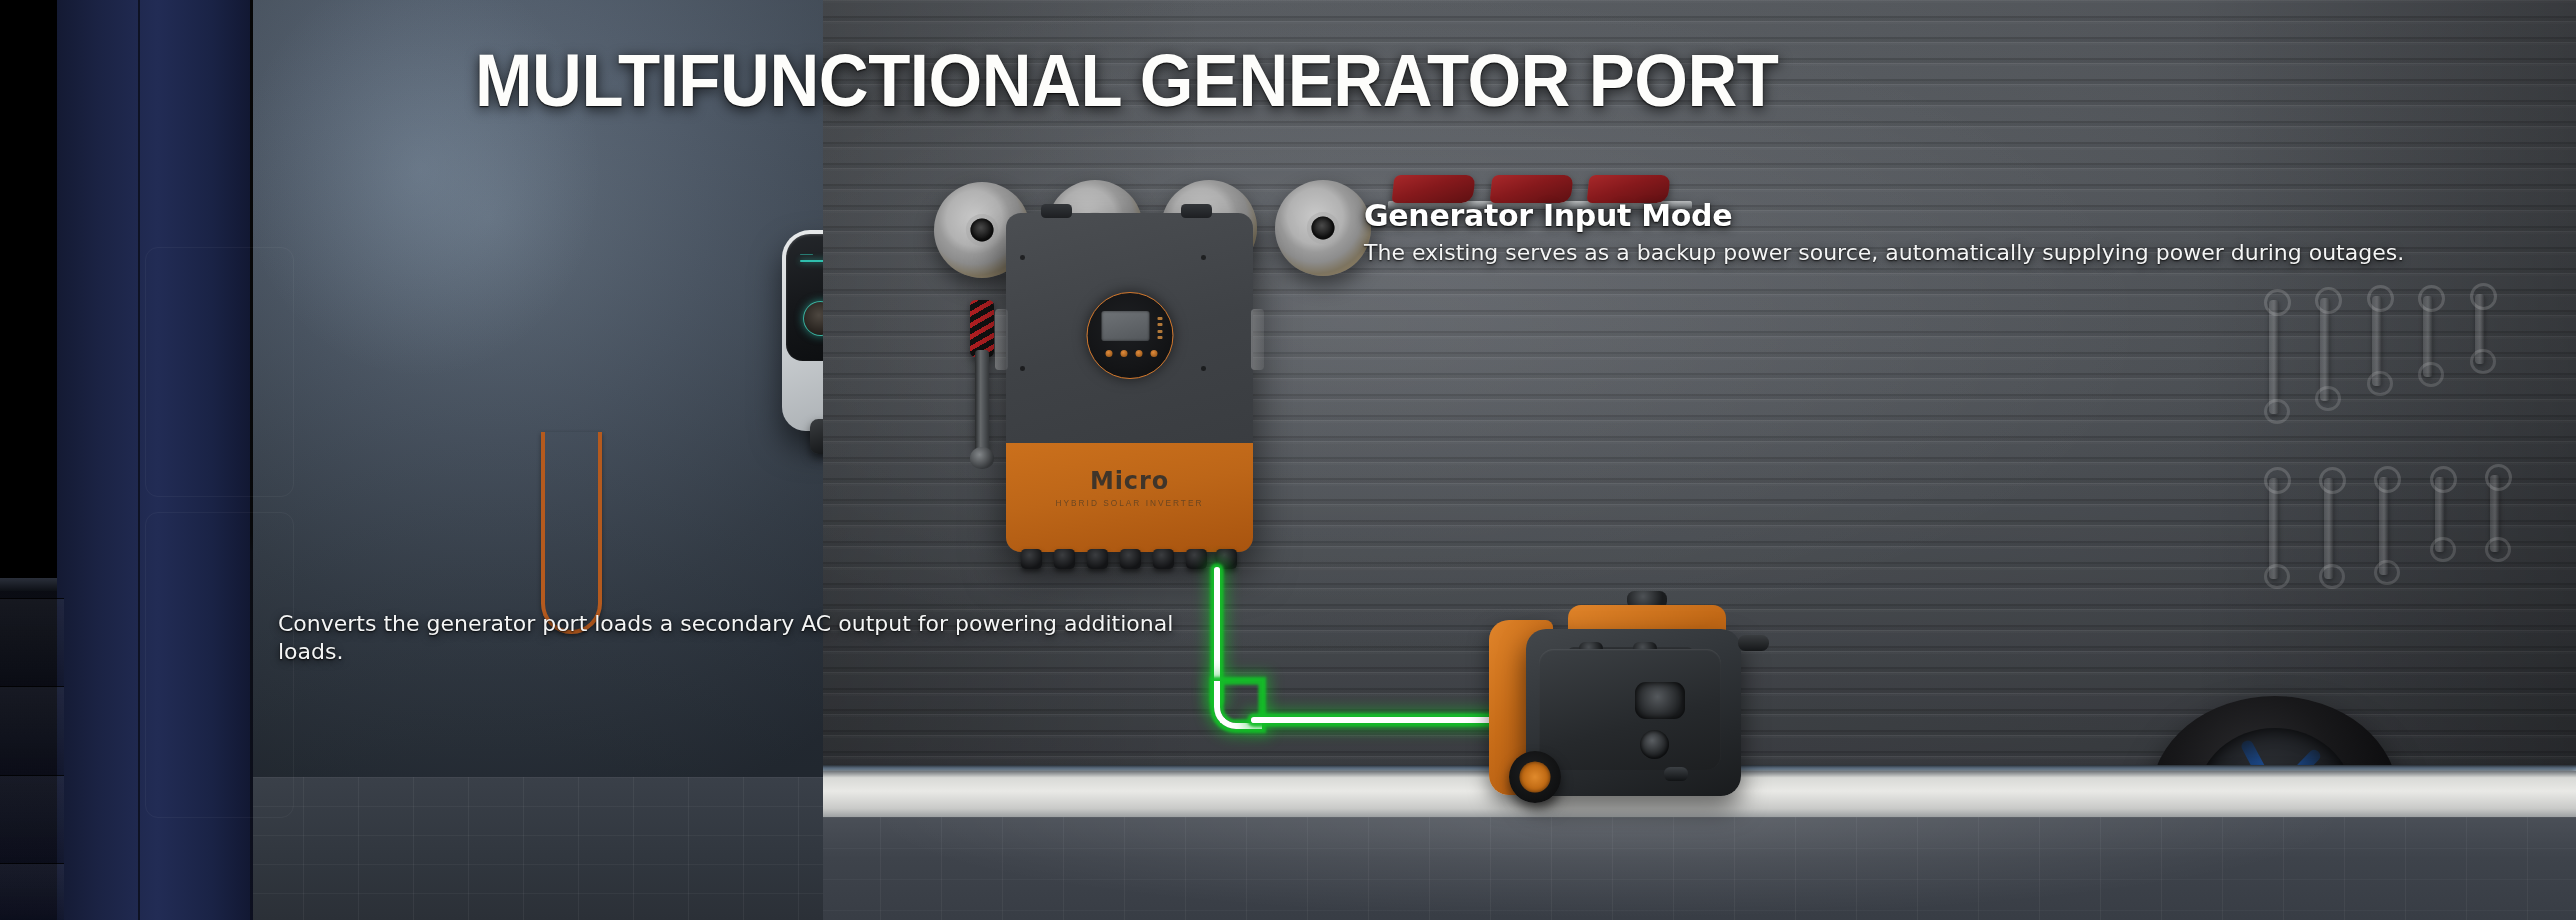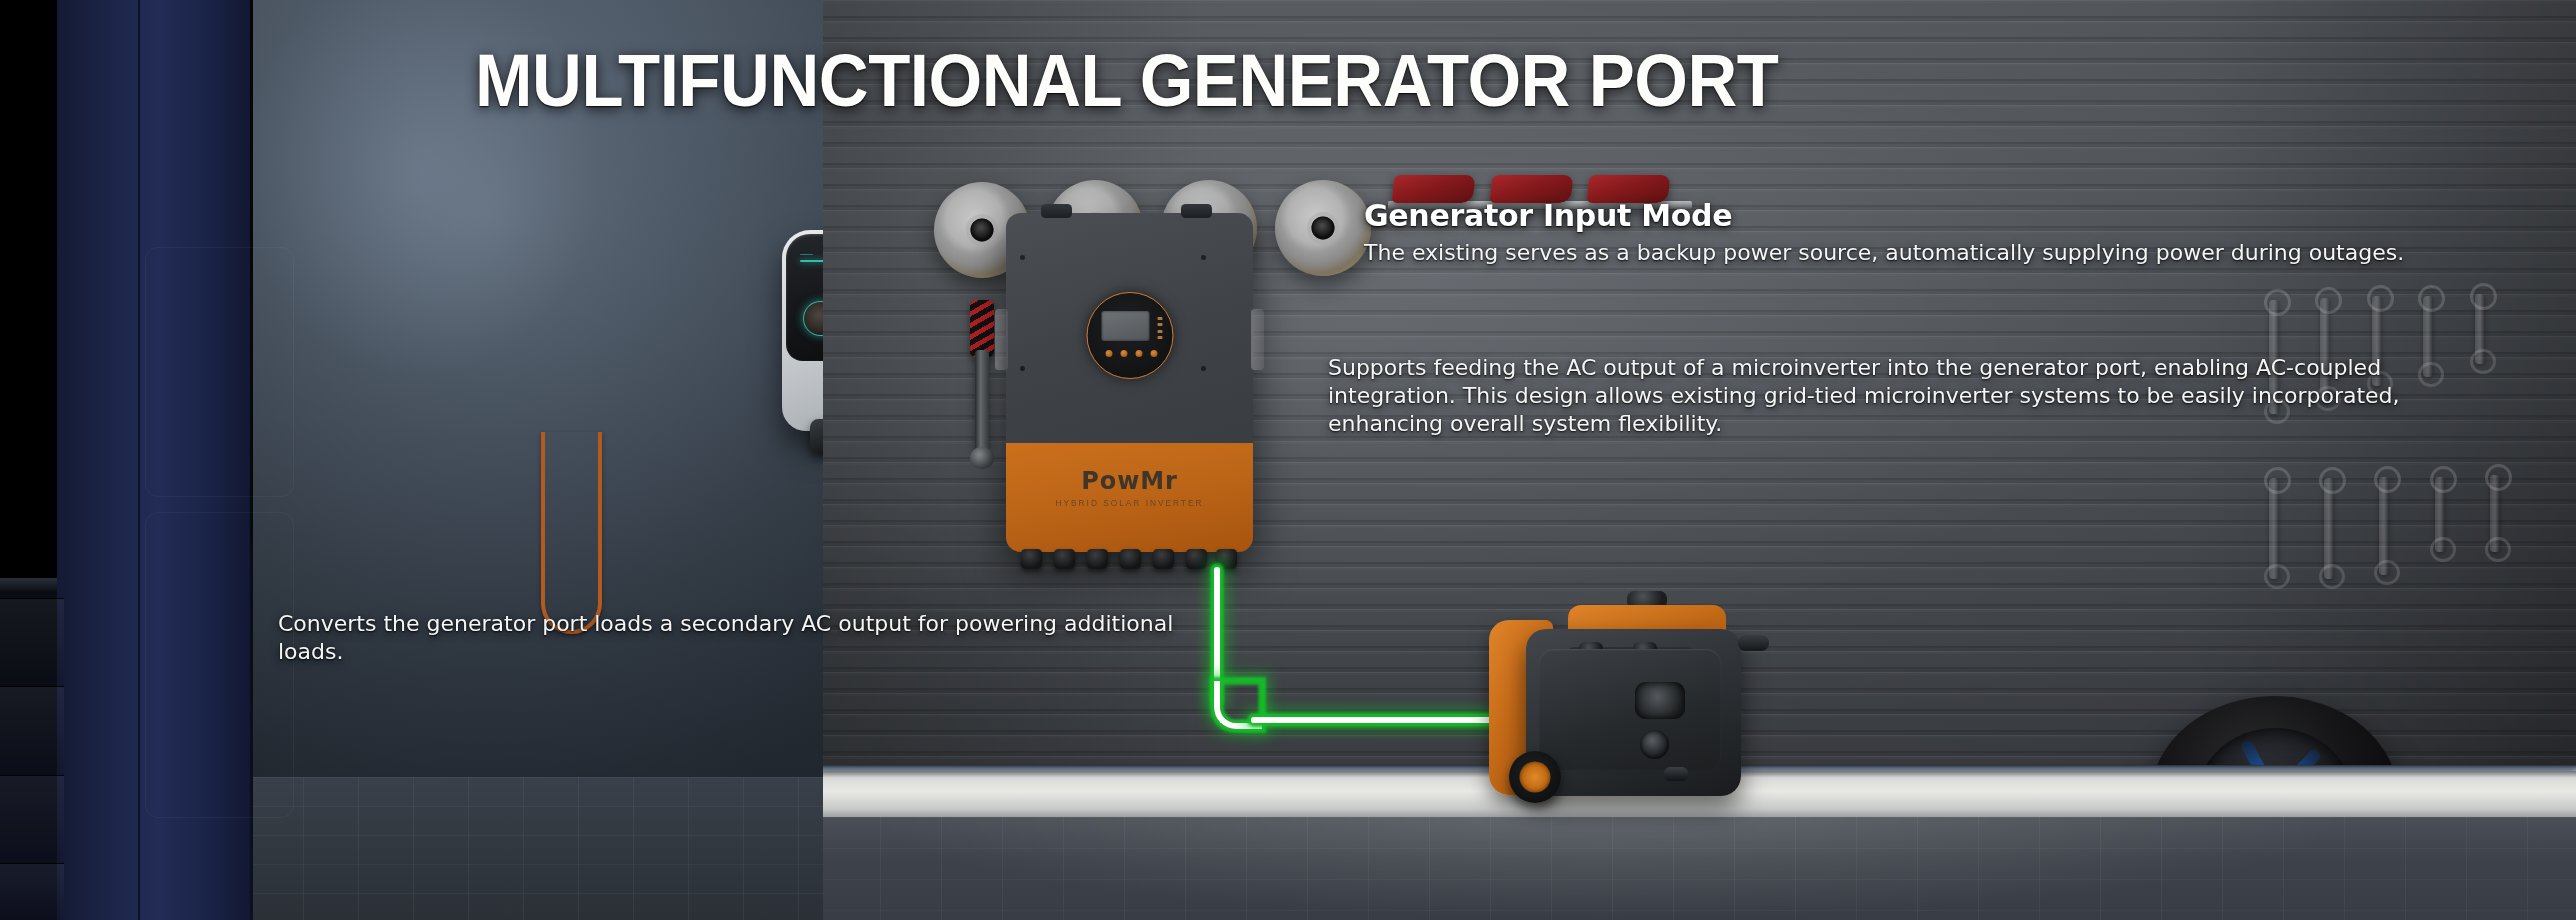--- a/index.html
+++ b/index.html
@@ -335,21 +335,21 @@
       <div class="inv-led" style="top:30px;"></div>
       <div class="inv-led" style="top:37px;"></div>
       <div class="inv-led" style="top:43px;"></div>
       <div class="inv-btn" style="left:18.4px;"></div>
       <div class="inv-btn" style="left:33px;"></div>
       <div class="inv-btn" style="left:48px;"></div>
       <div class="inv-btn" style="left:63px;"></div>
     </div>
 
     <div class="inv-bottom">
-      <div class="inv-brand">PowMr</div>
+      <div class="inv-brand">Micro</div>
       <div class="inv-sub">HYBRID SOLAR INVERTER</div>
     </div>
 
     <div class="port" style="left:14.7px;"></div>
     <div class="port" style="left:48px;"></div>
     <div class="port" style="left:81px;"></div>
     <div class="port" style="left:114px;"></div>
     <div class="port" style="left:147px;"></div>
     <div class="port" style="left:180px;"></div>
     <div class="port" style="left:210px;"></div>
@@ -377,21 +377,20 @@
   </div>
 
   <div class="title">MULTIFUNCTIONAL GENERATOR PORT</div>
 
   <div class="blk" id="blk-generator">
     <h3>Generator Input Mode</h3>
     <p>The existing serves as a backup power source, automatically supplying power during outages.</p>
   </div>
 
   <div class="blk" id="blk-micro">
-    <p>Supports feeding the AC output of a microinverter into the generator port, enabling AC-coupled integration. This design allows existing grid-tied microinverter systems to be easily incorporated, enhancing overall system flexibility.</p>
   </div>
 
   <div class="blk" id="blk-smart">
     <p>Converts the generator port loads a secondary AC output for powering additional loads.</p>
   </div>
 
 </div>
 
 
 </body></html>

